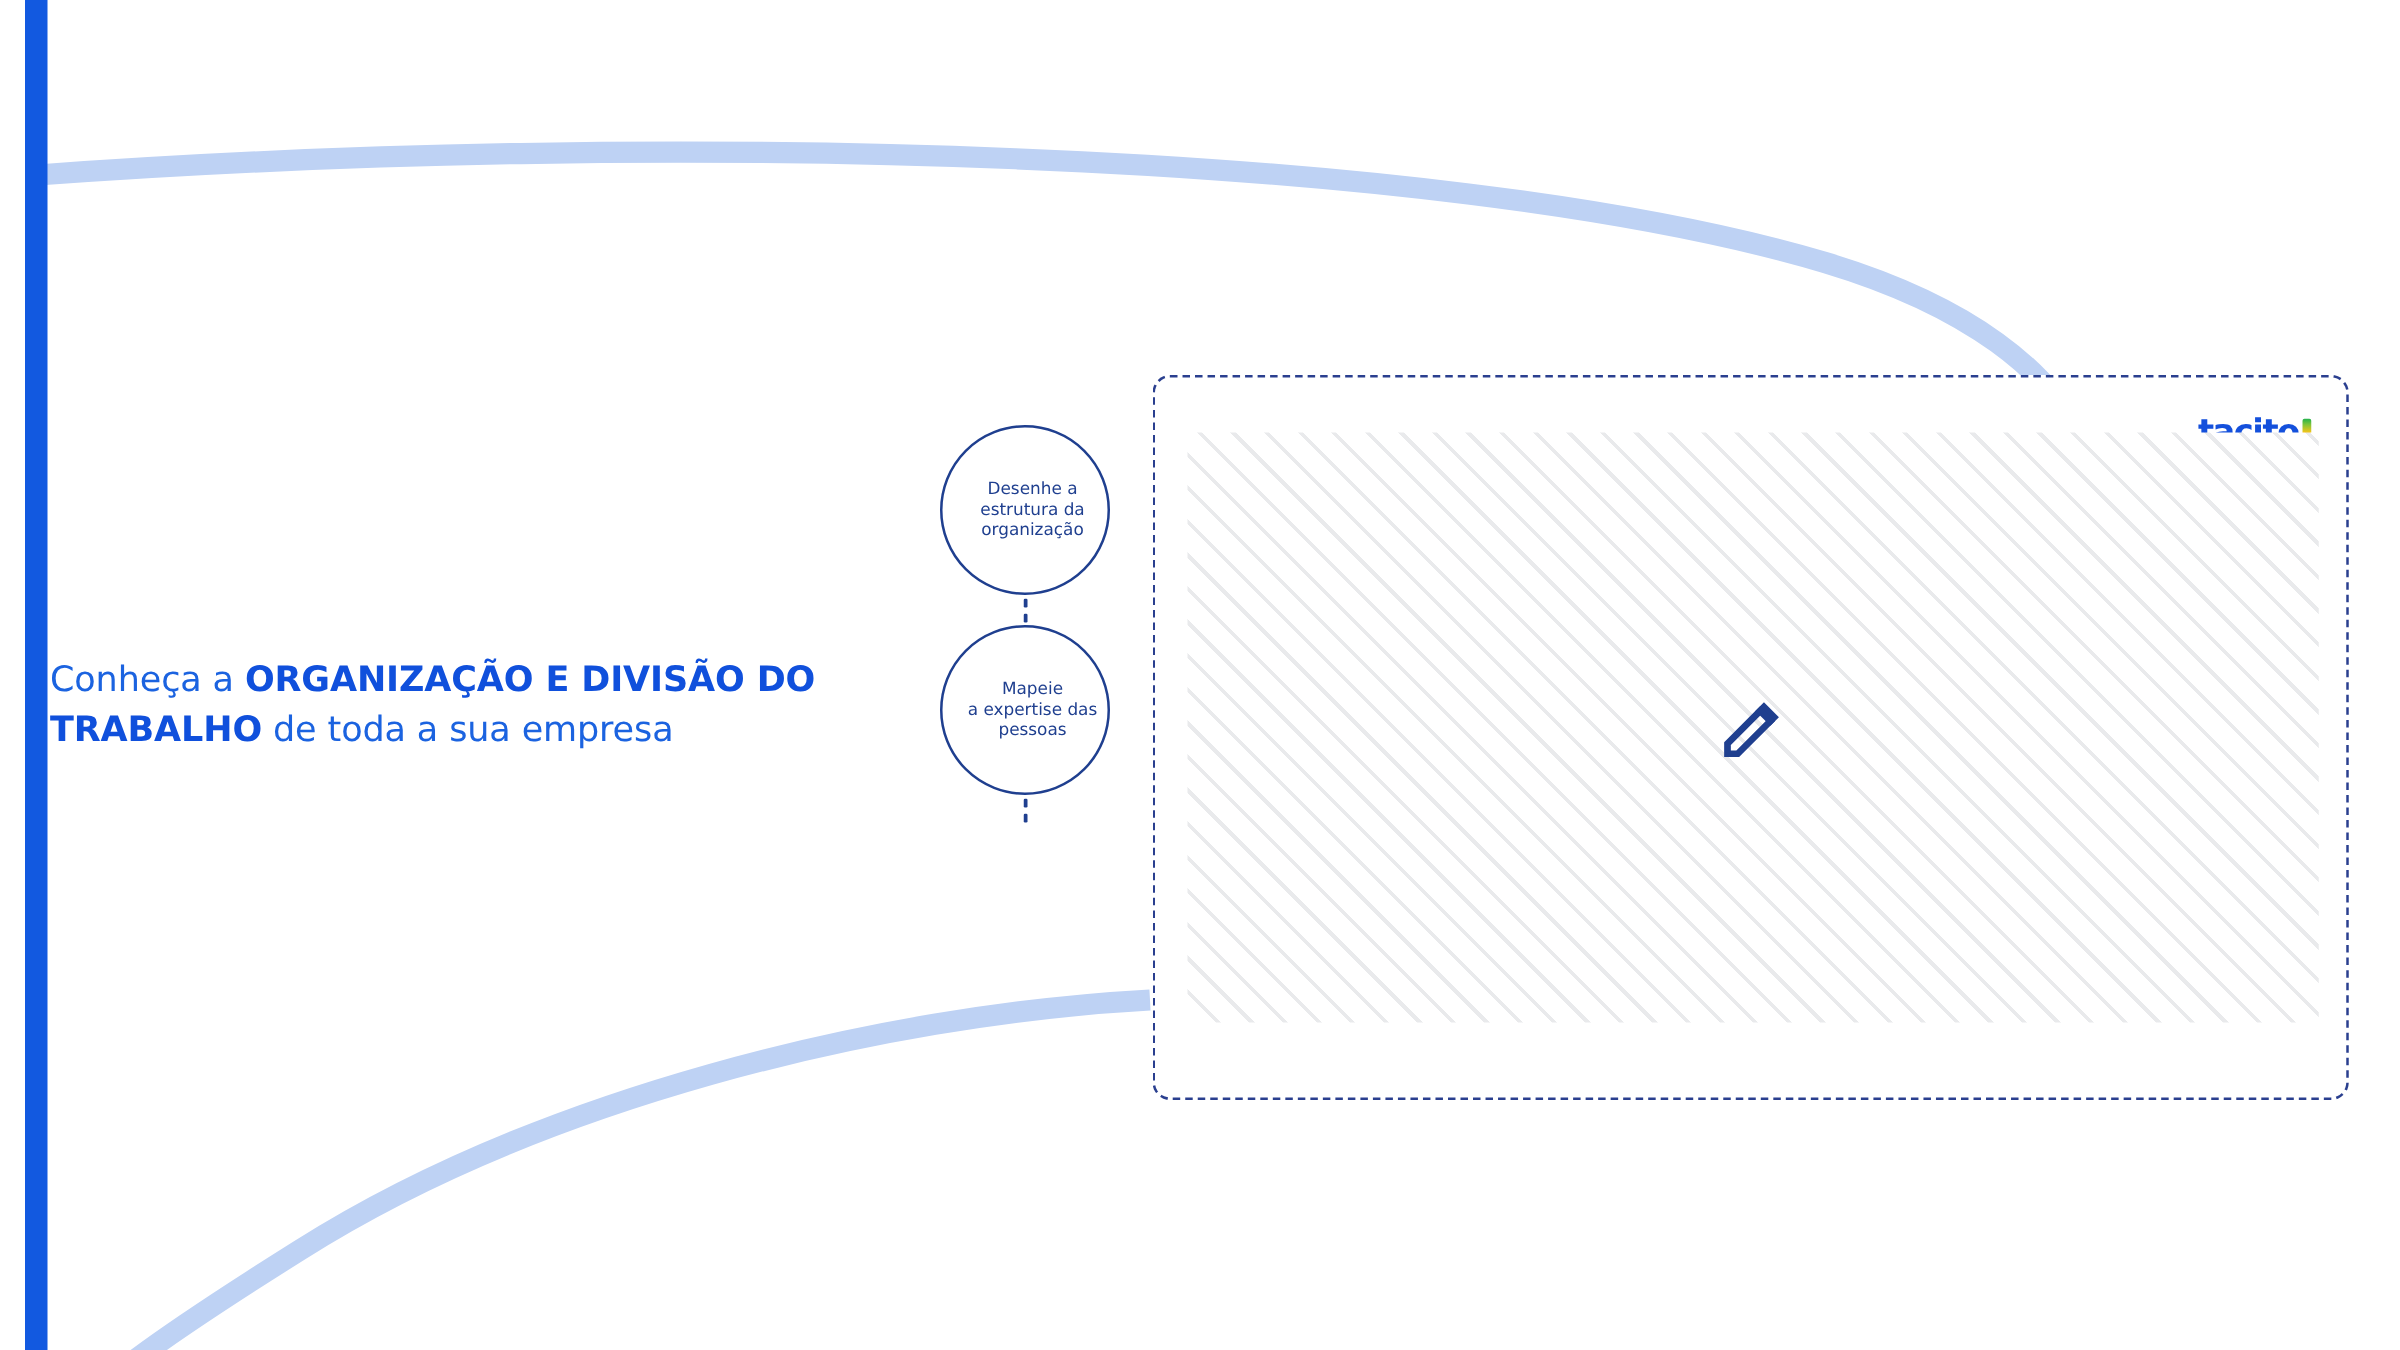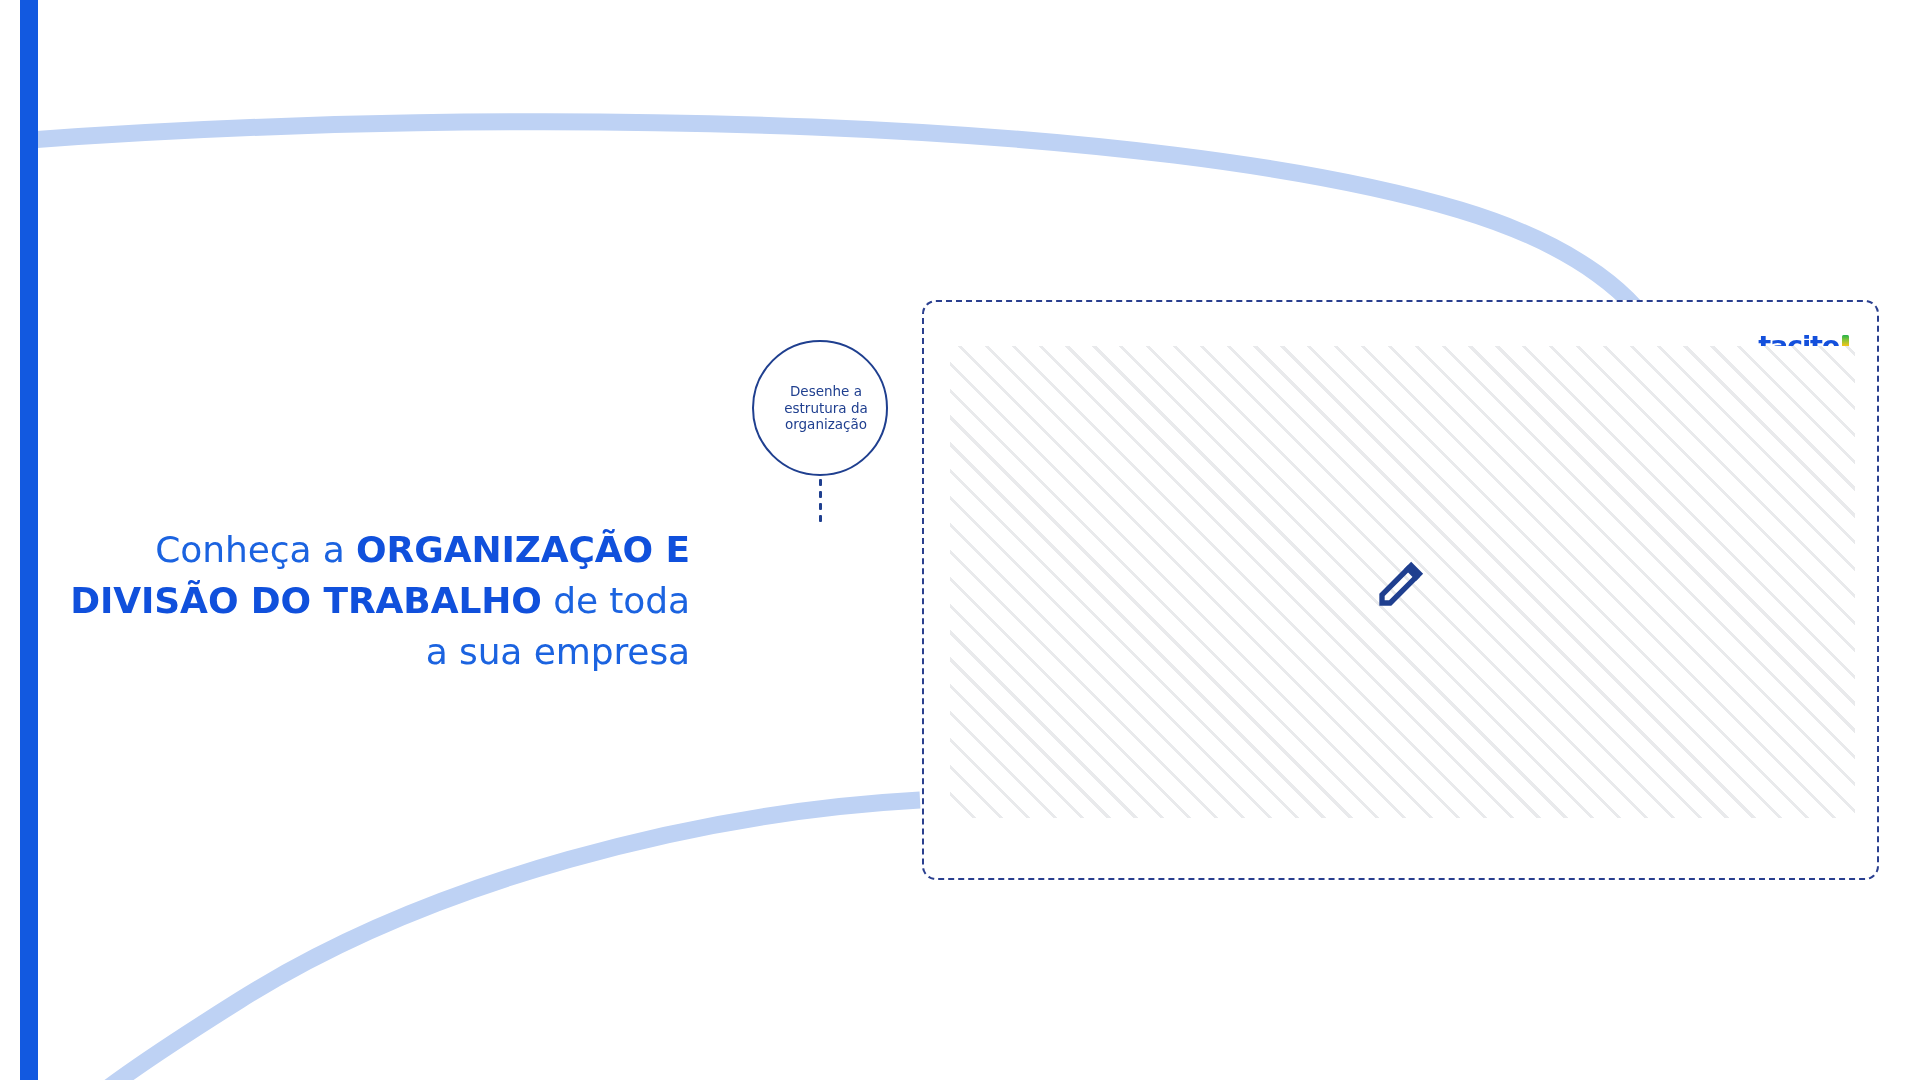--- a/index.html
+++ b/index.html
@@ -28,22 +28,22 @@
     left:20px; top:0;
     width:18px; height:1080px;
     background:#1259e0;
   }
 
   
   .headline {
     position:absolute;
     left:40px; top:524px;
     width:650px;
-    text-align:right;
-    font-size:36px;
+    text-align:left;
+    font-size:28px;
     line-height:1.42;
     color:#1b63e0;
     font-weight:400;
     letter-spacing:-0.1px;
   }
   .headline b { font-weight:700; color:#1050dc; }
 
   
   .steps {
     position:absolute;
@@ -147,20 +147,25 @@
       <span class="step-label">Desenhe a
 estrutura da
 organização</span>
     </div>
 
     <div class="connector">
       <i></i>
       <i></i>
     </div>
 
+    <div class="step-circle">
+      <span class="step-label">Mapeie
+a expertise das
+pessoas</span>
+    </div>
 
     <div class="connector">
       <i></i>
       <i></i>
     </div>
 
 
   </div>
 
   <div class="media-frame">

